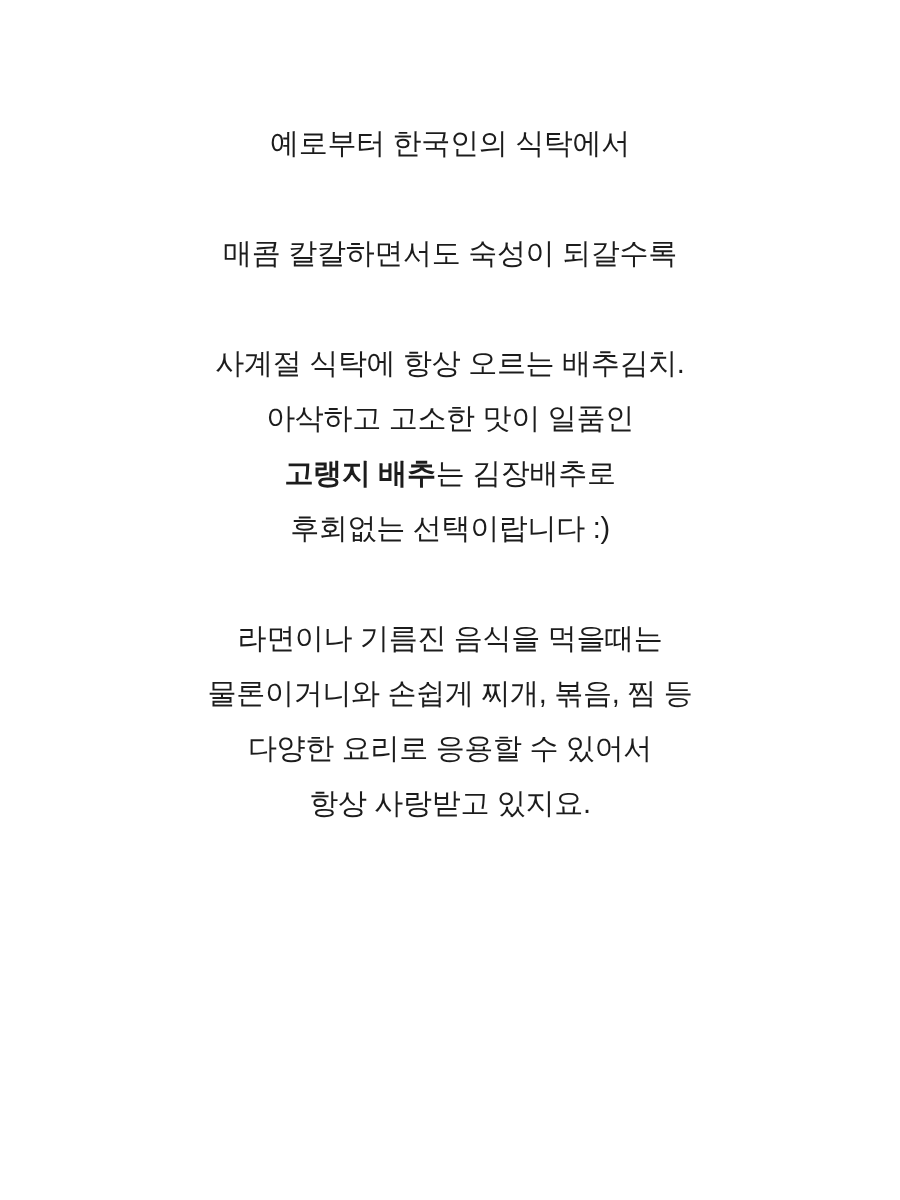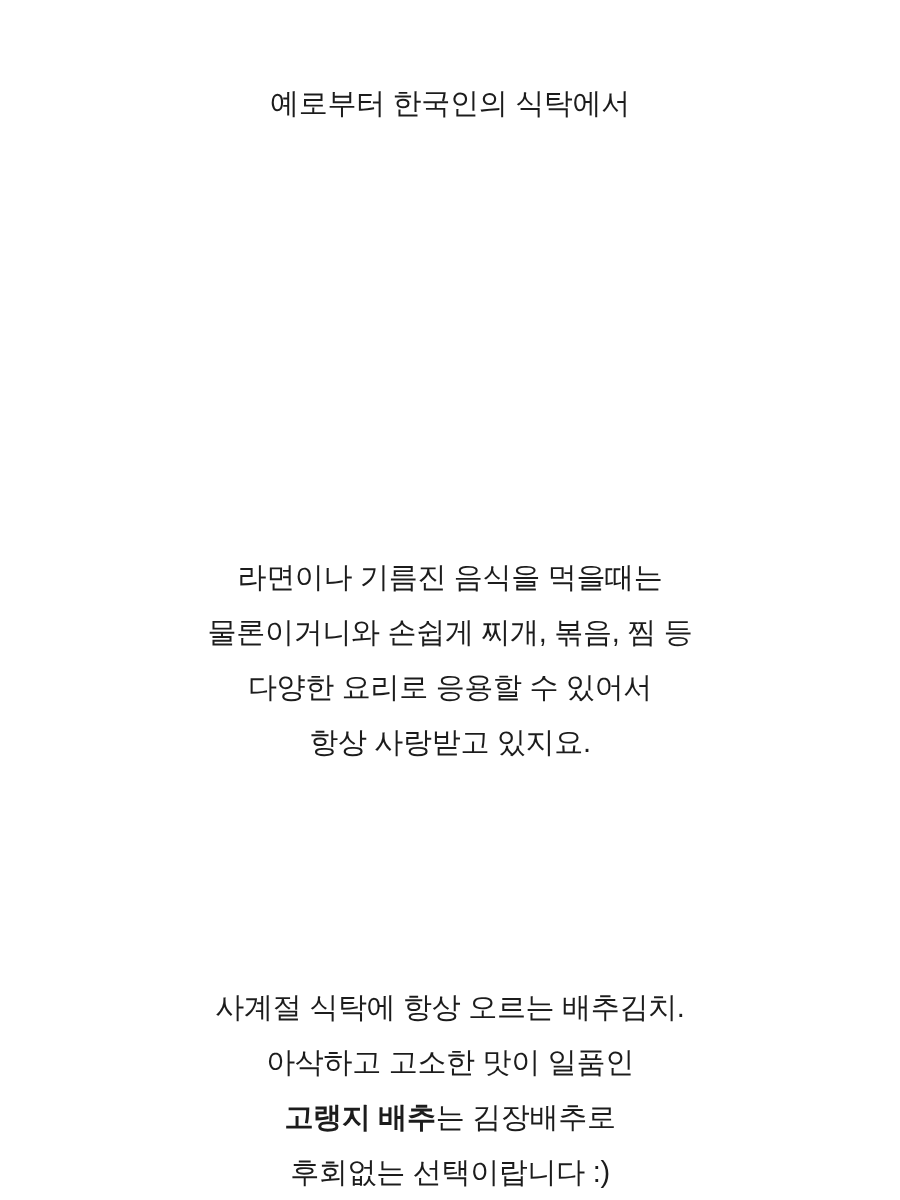--- a/index.html
+++ b/index.html
@@ -14,22 +14,22 @@
     color: #1a1a1a;
     overflow: hidden;
   }
   .page {
     width: 900px;
     height: 1200px;
     box-sizing: border-box;
     display: flex;
     flex-direction: column;
     align-items: center;
-    justify-content: space-between;
-    padding-top: 76px;
+    justify-content: flex-start;
+    padding-top: 116px;
   }
   .para {
     text-align: center;
     font-size: 29px;
     line-height: 55px;
     letter-spacing: -0.3px;
     font-weight: 400;
     color: #1c1c1c;
   }
   .para + .para {
@@ -46,29 +46,30 @@
 </head>
 <body>
 
 <div class="page">
 
   <div class="para">
     <span class="line">예로부터 한국인의 식탁에서</span>
   </div>
 
   <div class="para">
+    <span class="line">매콤 칼칼하면서도 숙성이 되갈수록</span>
+  </div>
+
+  <div class="para">
+    <span class="line">사계절 식탁에 항상 오르는 배추김치.</span>
+    <span class="line">아삭하고 고소한 맛이 일품인</span>
+    <span class="line"><span class="bold">고랭지 배추</span><span>는 김장배추로</span></span>
+    <span class="line">후회없는 선택이랍니다 :)</span>
   </div>
 
   <div class="para">
     <span class="line">라면이나 기름진 음식을 먹을때는</span>
     <span class="line">물론이거니와 손쉽게 찌개, 볶음, 찜 등</span>
     <span class="line">다양한 요리로 응용할 수 있어서</span>
     <span class="line">항상 사랑받고 있지요.</span>
   </div>
 
-  <div class="para">
-    <span class="line">사계절 식탁에 항상 오르는 배추김치.</span>
-    <span class="line">아삭하고 고소한 맛이 일품인</span>
-    <span class="line"><span class="bold">고랭지 배추</span><span>는 김장배추로</span></span>
-    <span class="line">후회없는 선택이랍니다 :)</span>
-  </div>
-
 </div>
 
 </body></html>

